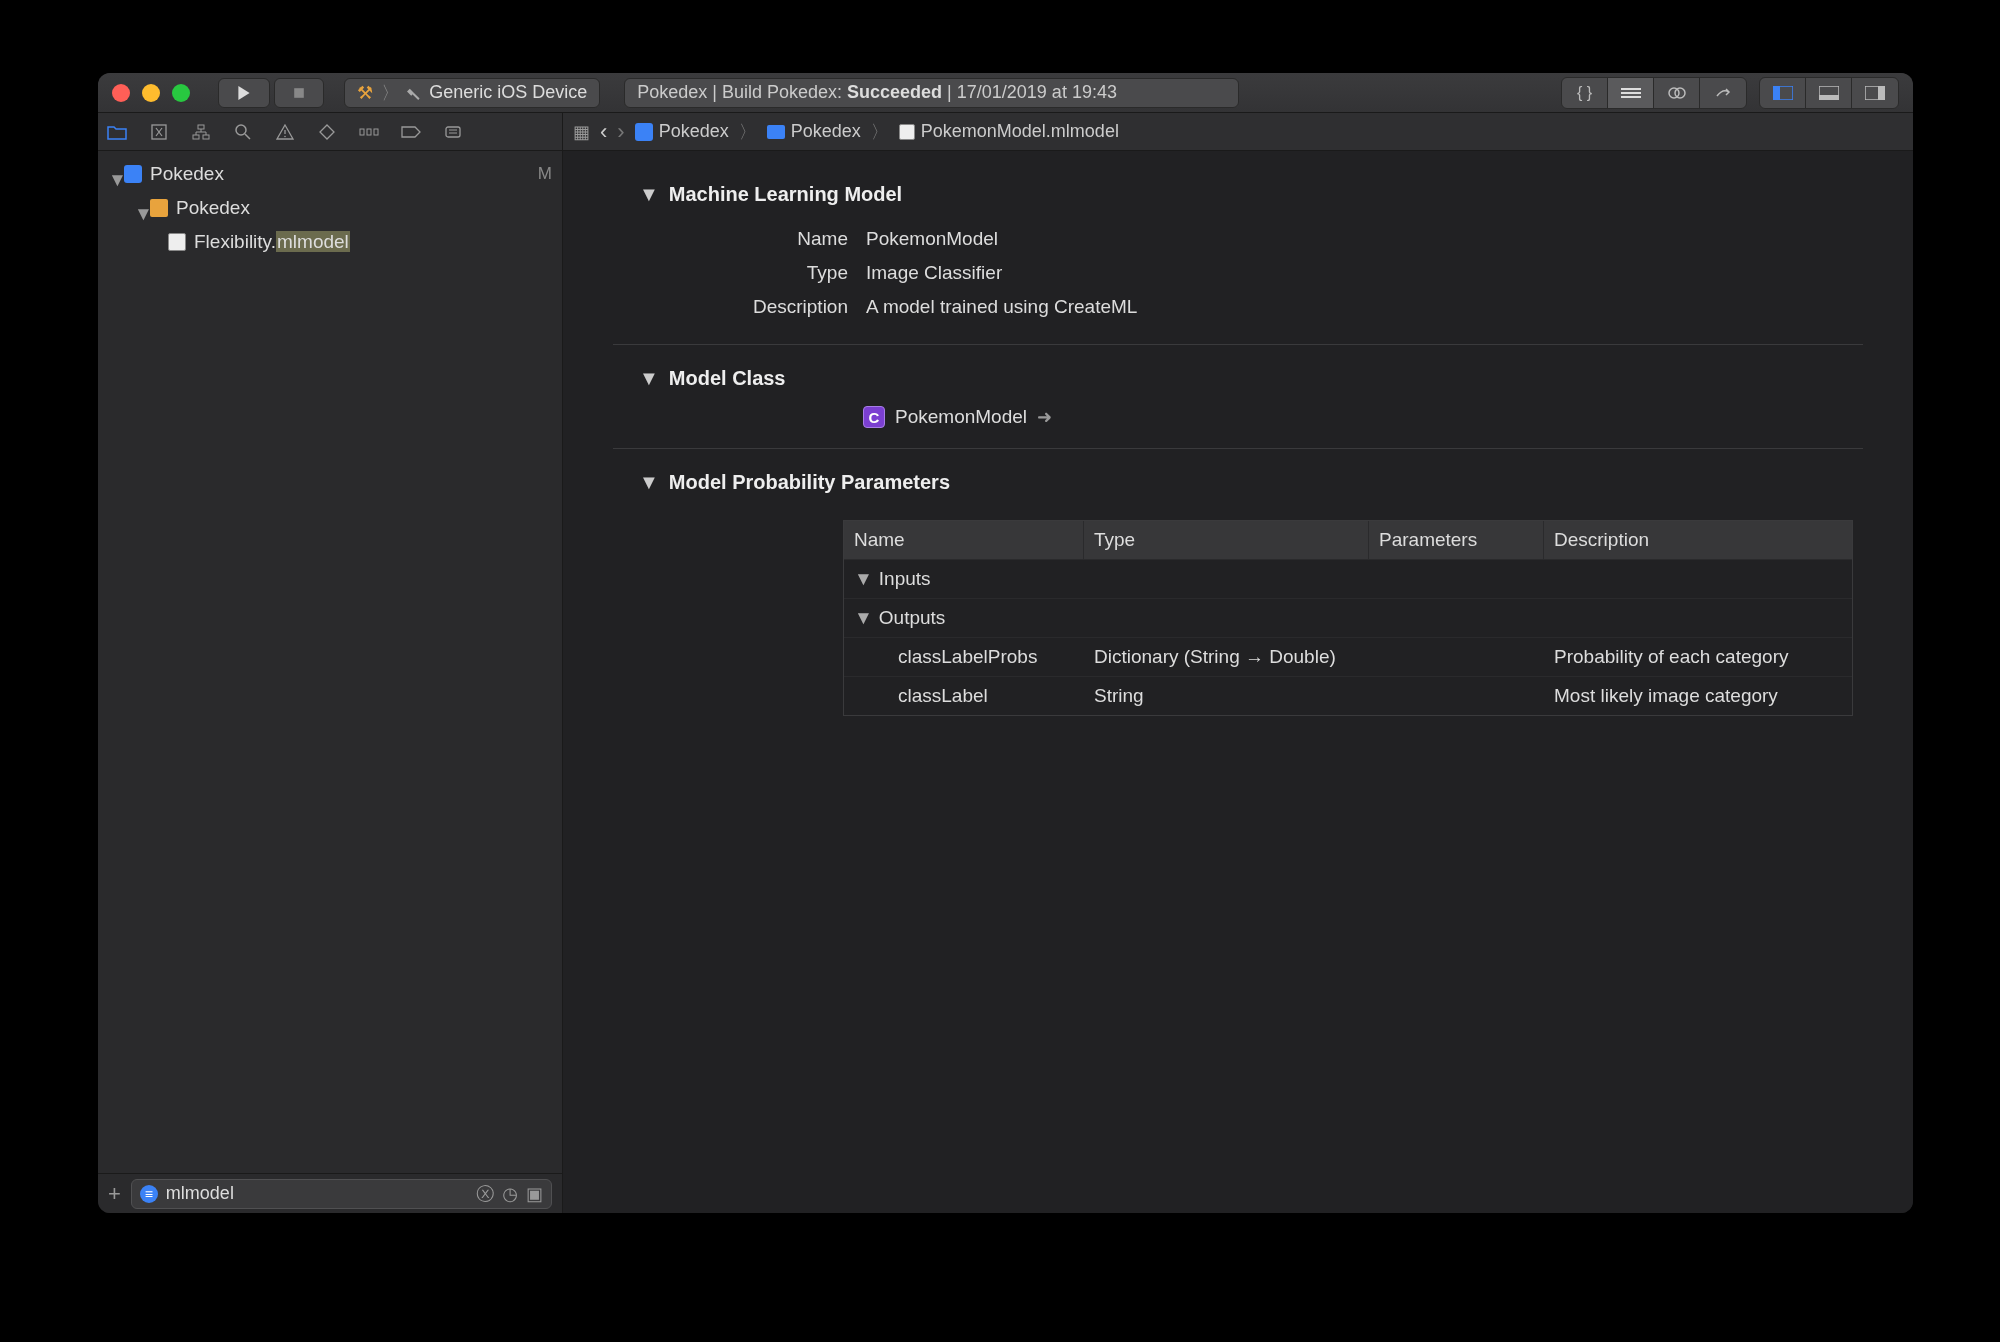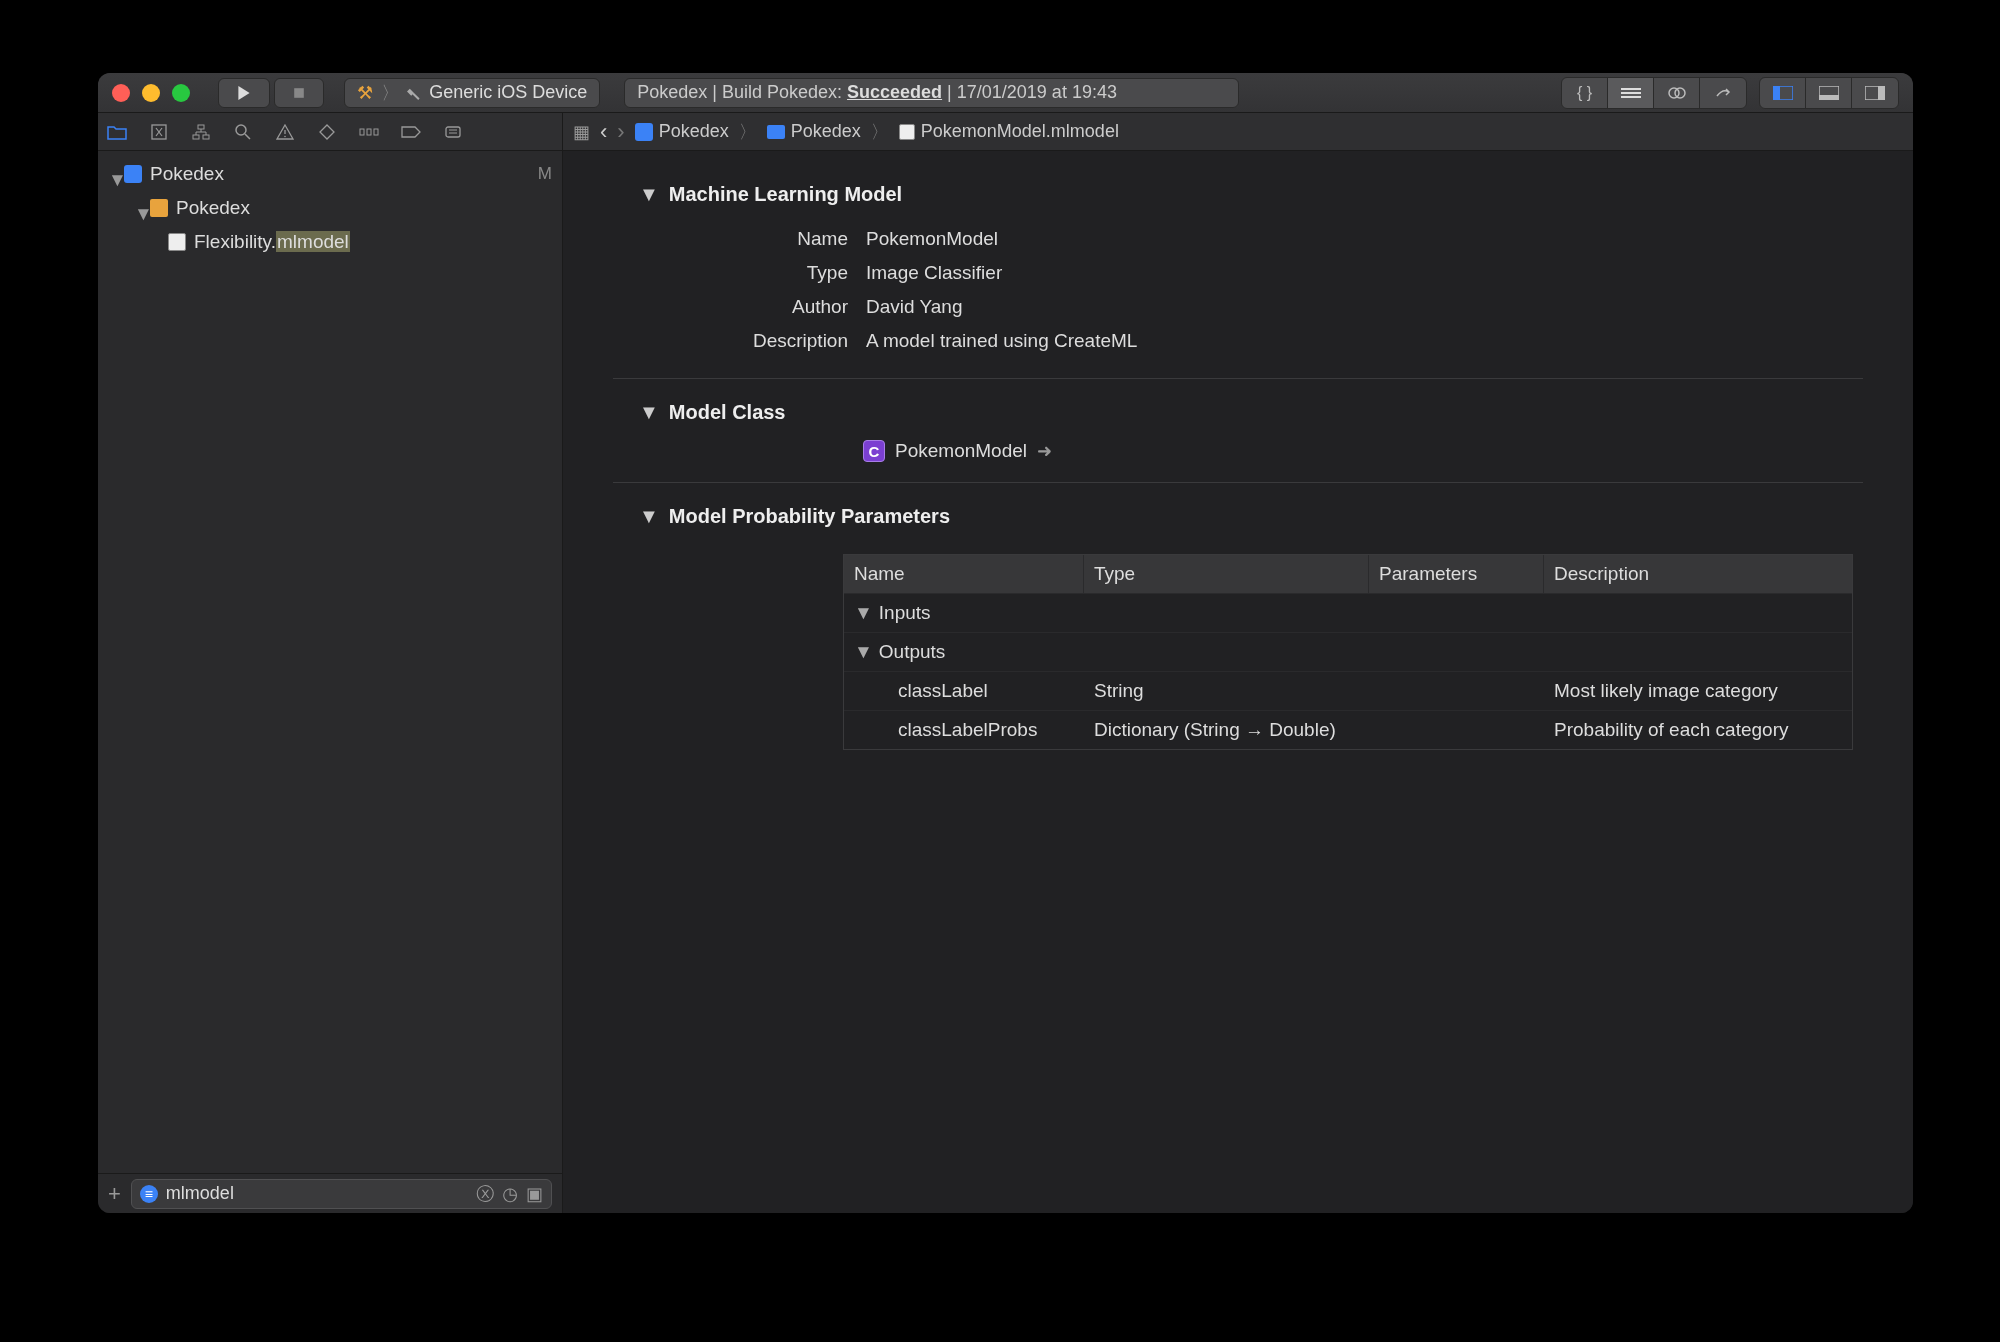--- a/index.html
+++ b/index.html
@@ -7,21 +7,21 @@
 .window { position: absolute; left: 98px; top: 73px; width: 1815px; height: 1140px; background: #212123; border-radius: 12px; overflow: hidden; box-shadow: 0 20px 60px rgba(0,0,0,0.5); }
 .titlebar { height: 40px; background: linear-gradient(#3b3b3d, #333335); display: flex; align-items: center; padding: 0 14px; gap: 8px; border-bottom: 1px solid #1a1a1a; }
 .traffic { display: flex; gap: 12px; align-items: center; }
 .dot { width: 18px; height: 18px; border-radius: 50%; }
 .red { background: #ff5f57; } .yel { background: #febc2e; } .grn { background: #28c840; }
 .tb-btn { height: 30px; background: #4a4a4c; border: 1px solid #2a2a2a; border-radius: 6px; display: flex; align-items: center; justify-content: center; color: #ddd; font-size: 16px; padding: 0 18px; }
 .tb-group { display: flex; gap: 4px; margin-left: 20px; }
 .scheme { margin-left: 12px; height: 30px; background: #4a4a4c; border: 1px solid #2a2a2a; border-radius: 6px; display: flex; align-items: center; color: #ddd; font-size: 18px; padding: 0 12px; gap: 8px; }
 .scheme .chev { color: #888; }
 .status { margin-left: 16px; height: 30px; background: #4a4a4c; border: 1px solid #2a2a2a; border-radius: 6px; flex: 1; max-width: 615px; display: flex; align-items: center; padding: 0 12px; color: #ccc; font-size: 18px; white-space: nowrap; overflow: hidden; }
-.status .succ { font-weight: 600; color: #ddd; text-decoration: underline; }
+.status .succ { font-weight: 600; color: #ddd; }
 .right-tb { margin-left: auto; display: flex; gap: 12px; }
 .seg { display: flex; background: #4a4a4c; border: 1px solid #2a2a2a; border-radius: 6px; overflow: hidden; }
 .seg .cell { width: 46px; height: 30px; display: flex; align-items: center; justify-content: center; color: #bbb; border-right: 1px solid #2a2a2a; }
 .seg .cell:last-child { border-right: none; }
 .seg .cell.active { background: #5a5a5c; color: #fff; }
 .seg .cell.pactive { color: #3b82f6; }
 .nav-toolbar { height: 38px; background: #2f2f31; display: flex; border-bottom: 1px solid #1a1a1a; }
 .nav-left { width: 465px; display: flex; align-items: center; padding: 0 8px; gap: 20px; border-right: 1px solid #1a1a1a; }
 .nav-left .ico { width: 22px; height: 22px; display: flex; align-items: center; justify-content: center; color: #999; }
 .nav-left .ico.active { color: #3b82f6; }
@@ -273,24 +273,20 @@
         </div>
         <div class="kv">
             <div class="k">Name</div>
             <div class="v">PokemonModel</div>
           </div>
         <div class="kv">
             <div class="k">Type</div>
             <div class="v">Image Classifier</div>
           </div>
         <div class="kv">
-            <div class="k">Author</div>
-            <div class="v">David Yang</div>
-          </div>
-        <div class="kv">
             <div class="k">Description</div>
             <div class="v">A model trained using CreateML</div>
           </div>
       </div>
 
       <div class="section">
         <div class="sec-head">
           <span class="disc2">▼</span>
           <span>Model Class</span>
         </div>
@@ -325,28 +321,28 @@
           <div class="tr grp">
             <div class="td c1">
                 <span style="color:#aaa;">▼</span>
                 <span>Outputs</span>
               </div>
             <div class="td c2"></div>
               <div class="td c3"></div>
               <div class="td c4"></div>
           </div>
           <div class="tr data">
+            <div class="td c1">classLabelProbs</div>
+            <div class="td c2">Dictionary (String → Double)</div>
+            <div class="td c3"></div>
+            <div class="td c4">Probability of each category</div>
+          </div>
+          <div class="tr data">
             <div class="td c1">classLabel</div>
             <div class="td c2">String</div>
             <div class="td c3"></div>
             <div class="td c4">Most likely image category</div>
           </div>
-          <div class="tr data">
-            <div class="td c1">classLabelProbs</div>
-            <div class="td c2">Dictionary (String → Double)</div>
-            <div class="td c3"></div>
-            <div class="td c4">Probability of each category</div>
-          </div>
         </div>
       </div>
     </div>
   </div>
 </div>
 
 </body></html>

